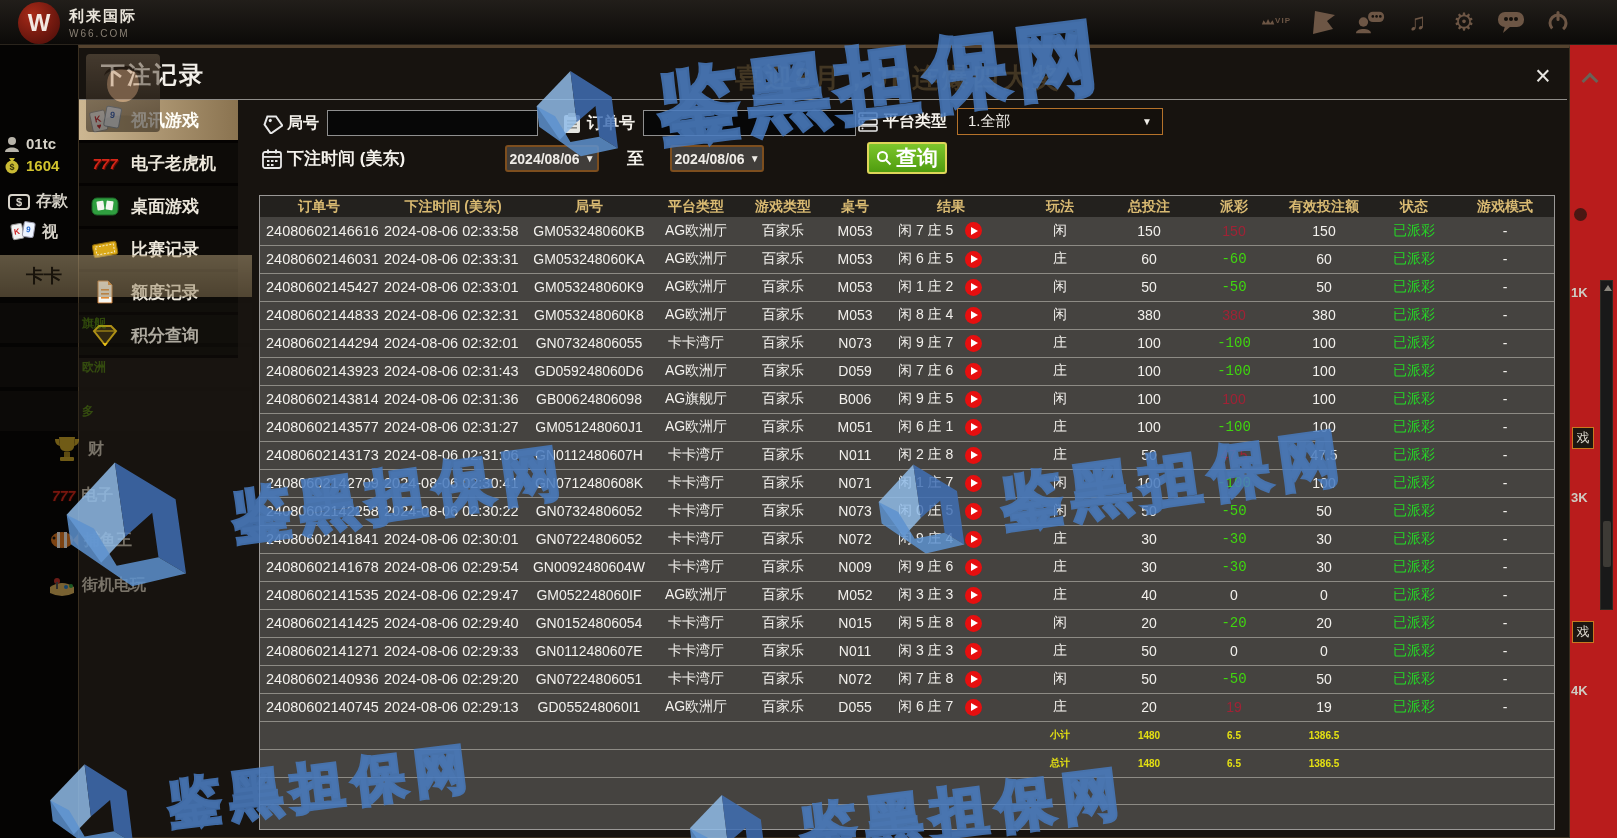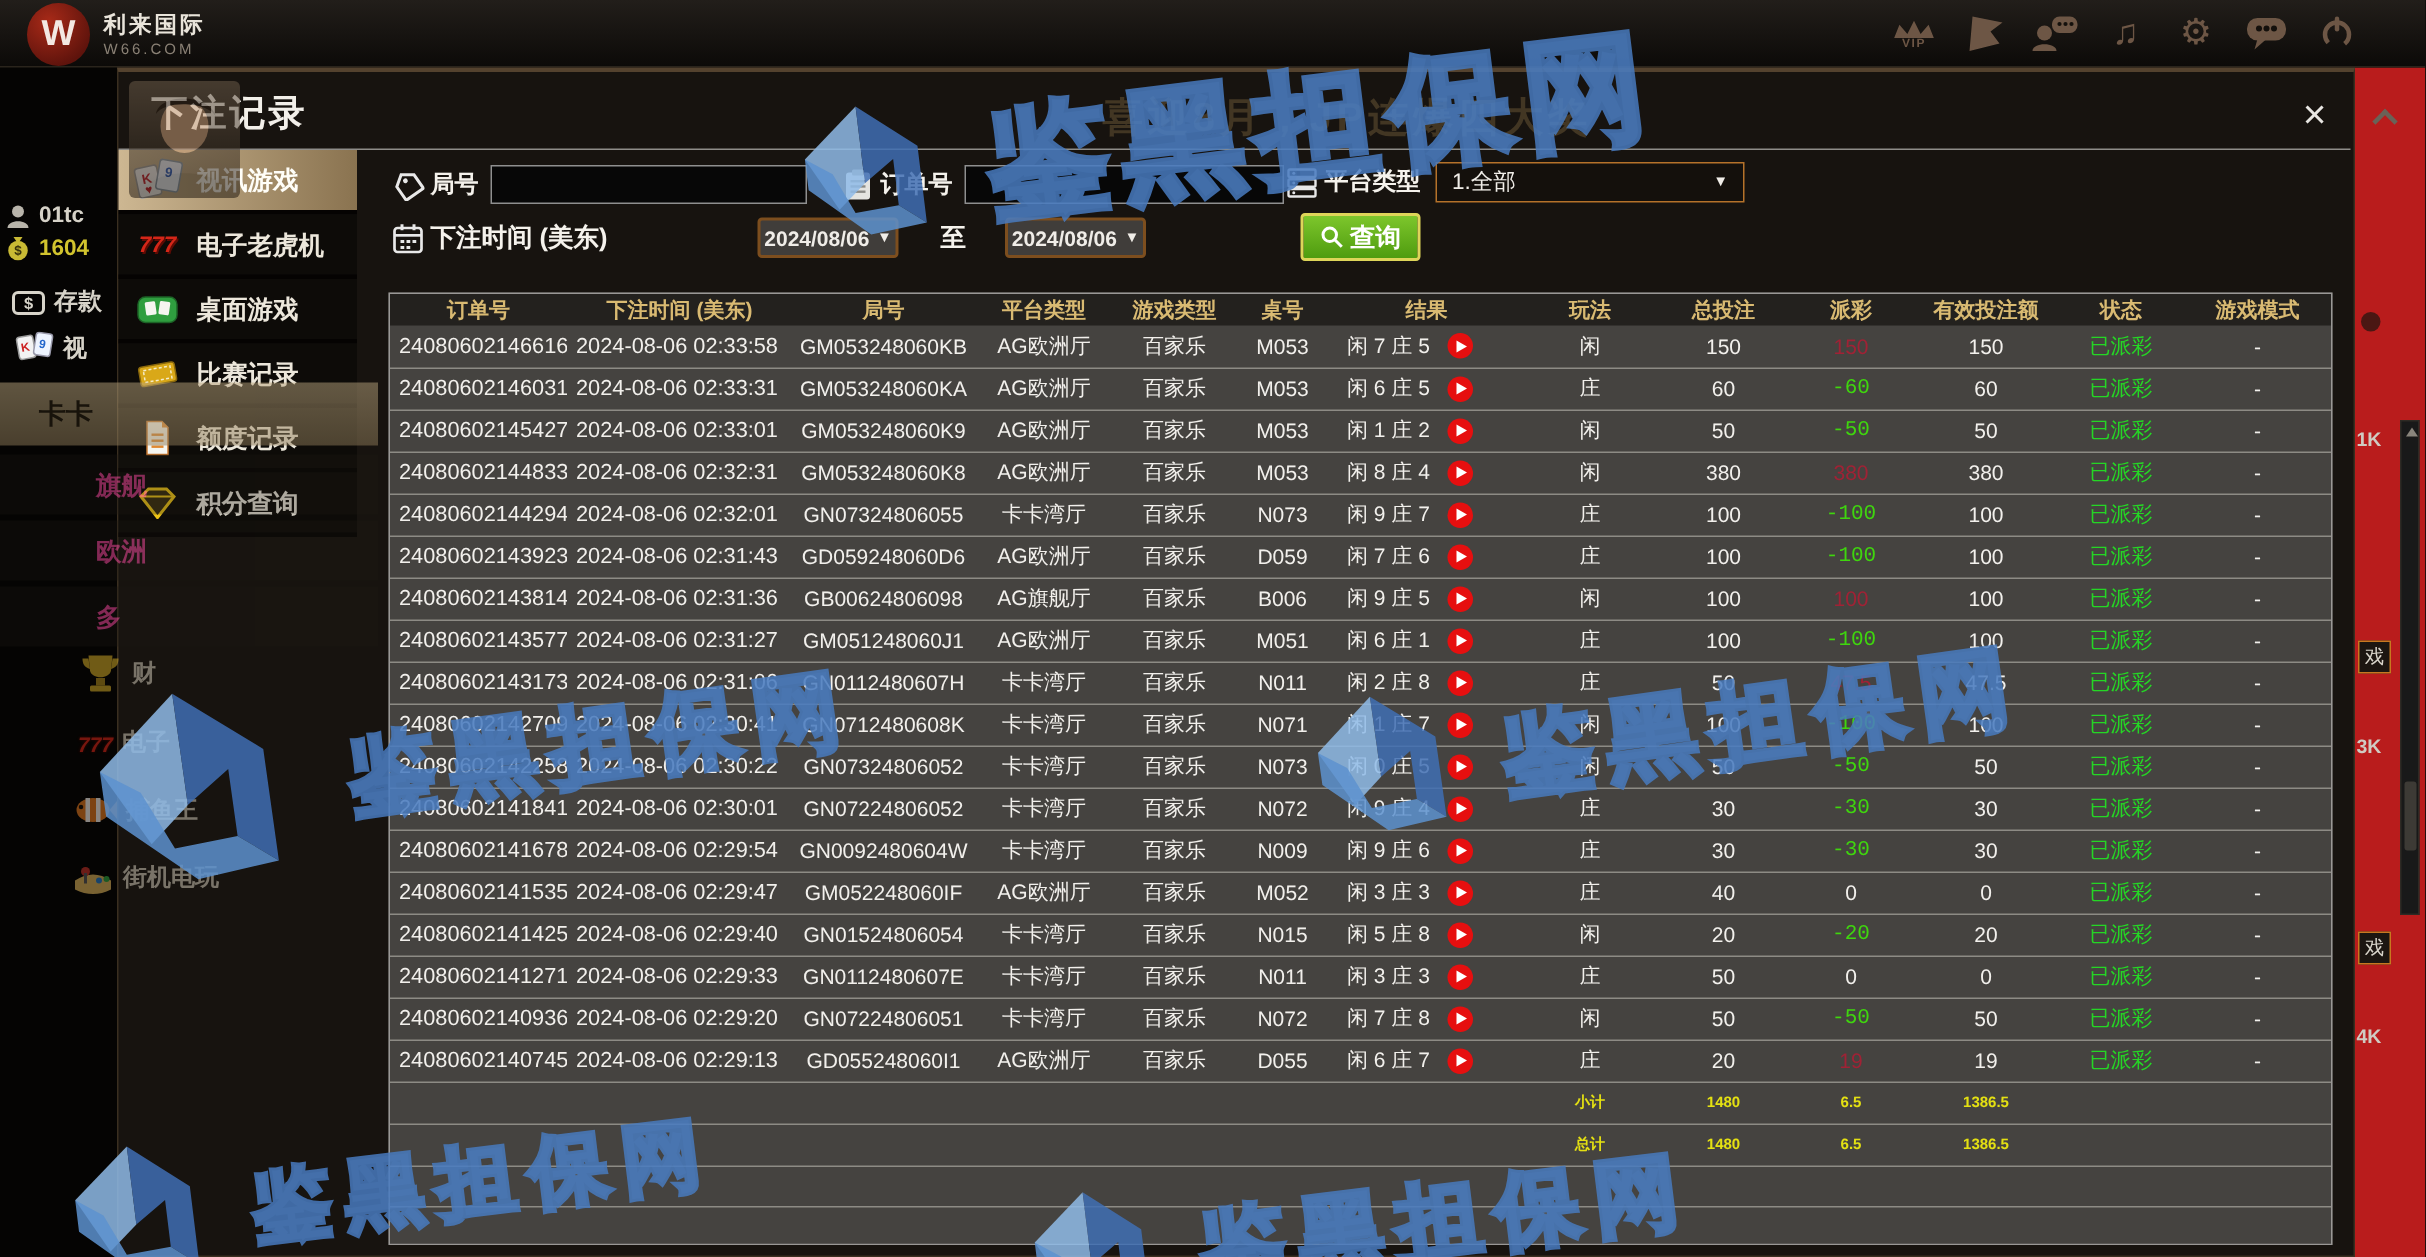--- a/index.html
+++ b/index.html
@@ -9,38 +9,38 @@
   
   #topbar{position:absolute;left:0;top:0;width:1617px;height:45px;
     background:linear-gradient(#221e1a,#0c0a08);border-bottom:1px solid #2a241c;z-index:2;}
   .logo-wrap{position:absolute;left:18px;top:2px;display:flex;align-items:center;gap:9px;}
   .logo-circle{width:42px;height:42px;border-radius:50%;
     background:radial-gradient(circle at 35% 30%,#a82a18,#5e130c 75%);
     color:#f3e8e2;font-weight:bold;font-size:24px;display:flex;align-items:center;justify-content:center;}
   .brand-cn{color:#e9e4da;font-size:15px;font-weight:bold;letter-spacing:2px;}
   .brand-en{color:#8a8175;font-size:10px;letter-spacing:2px;margin-top:2px;}
   #topbar-icons{position:absolute;right:44px;top:4px;display:flex;align-items:center;gap:17px;z-index:2;}
-  .tb-ico{width:30px;height:36px;display:flex;flex-direction:column;align-items:center;justify-content:center;
+  .tb-ico{width:30px;height:36px;display:flex;flex-direction:row;align-items:center;justify-content:center;
     color:#6d5645;fill:#6d5645;font-size:24px;line-height:1;cursor:pointer;}
   .tb-ico .vip-txt{font-size:8px;font-weight:bold;letter-spacing:1px;margin-top:-3px;}
 
   
   #bg-left{position:absolute;left:0;top:45px;width:260px;height:793px;z-index:6;pointer-events:none;}
   .bgl{position:absolute;display:flex;align-items:center;gap:6px;color:#d6d2c8;font-size:15px;font-weight:bold;white-space:nowrap;}
   .bgl svg{flex:0 0 auto;}
   .bgl-user{left:4px;top:90px;}
   .bgl-balance{left:4px;top:112px;color:#d2c42e;}
   .bgl-deposit{left:8px;top:146px;font-size:16px;}
   .bgl-video{left:10px;top:176px;font-size:16px;}
   .bgl-avatar{left:86px;top:9px;width:74px;height:78px;border-radius:4px;opacity:.55;
     background:linear-gradient(#6b5b49,#221a12);overflow:hidden;}
   .band{left:0;top:210px;width:252px;height:42px;opacity:.5;
     background:linear-gradient(#baa57e,#8d7a58);color:#2c2313;font-size:18px;padding-left:26px;}
-  .tabrow{width:252px;height:40px;background:rgba(30,26,20,.55);color:#ec4899;font-size:17px;
-    padding-left:64px;opacity:.55;}
+  .tabrow{width:252px;height:40px;background:rgba(30,26,20,.55);color:#4d7c0f;font-size:12px;
+    padding-left:82px;opacity:.55;}
   .bgl-t1{left:0;top:258px;}
   .bgl-t2{left:0;top:302px;}
   .bgl-t3{left:0;top:346px;}
   .bgl-trophy{left:52px;top:390px;opacity:.55;color:#c9c2b2;font-size:16px;}
   .bgl-slot{left:52px;top:440px;opacity:.55;color:#c9c2b2;font-size:16px;}
   .bgl-fish{left:48px;top:484px;opacity:.55;color:#c9c2b2;font-size:16px;}
   .bgl-arc{left:48px;top:528px;opacity:.55;color:#c9c2b2;font-size:16px;}
   .s777{color:#d42618;font-weight:900;font-style:italic;font-size:14px;text-shadow:0 0 2px #5e0b04;}
 
   
@@ -90,21 +90,21 @@
   .select-box{width:206px;height:27px;background:#14100c;border:1px solid #b5722a;color:#f0ede8;
     font-size:15px;display:flex;align-items:center;justify-content:space-between;
     padding:0 10px;margin-left:6px;cursor:pointer;}
   .date-box{width:94px;height:27px;background:#403d3a;border:2px solid #7d4e1e;border-radius:3px;
     color:#f0ede8;font-size:14px;font-weight:bold;display:flex;align-items:center;justify-content:center;
     gap:5px;cursor:pointer;}
   .caret{font-size:10px;}
   .zhi{color:#f5f2ec;font-size:17px;font-weight:bold;margin:0 22px 0 24px;}
   #search-btn{position:absolute;left:788px;top:94px;width:80px;height:32px;
     background:linear-gradient(#7dc62c,#4f9c0f);border:2px solid #ded559;border-radius:3px;
-    color:#fff;font-size:17px;font-weight:bold;display:flex;align-items:center;justify-content:center;
+    color:#fff;font-size:21px;font-weight:bold;display:flex;align-items:center;justify-content:center;
     gap:4px;cursor:pointer;}
 
   
   #tbl-wrap{position:absolute;left:180px;top:147px;width:1296px;height:635px;border:1px solid #9a9896;
     background:#45433f;overflow:hidden;}
   table{border-collapse:collapse;table-layout:fixed;width:1296px;}
   th{height:21px;background:#23211e;color:#d9ba72;font-size:14px;font-weight:bold;padding:0;}
   td{height:28px;color:#f2f0ec;font-size:14px;text-align:center;padding:0;border-bottom:1px solid #8d8b85;
     background:#454340;white-space:nowrap;overflow:hidden;}
   tr.datarow td:first-child,tr.datarow td:nth-child(2){text-align:left;padding-left:6px;font-size:14.5px;}

